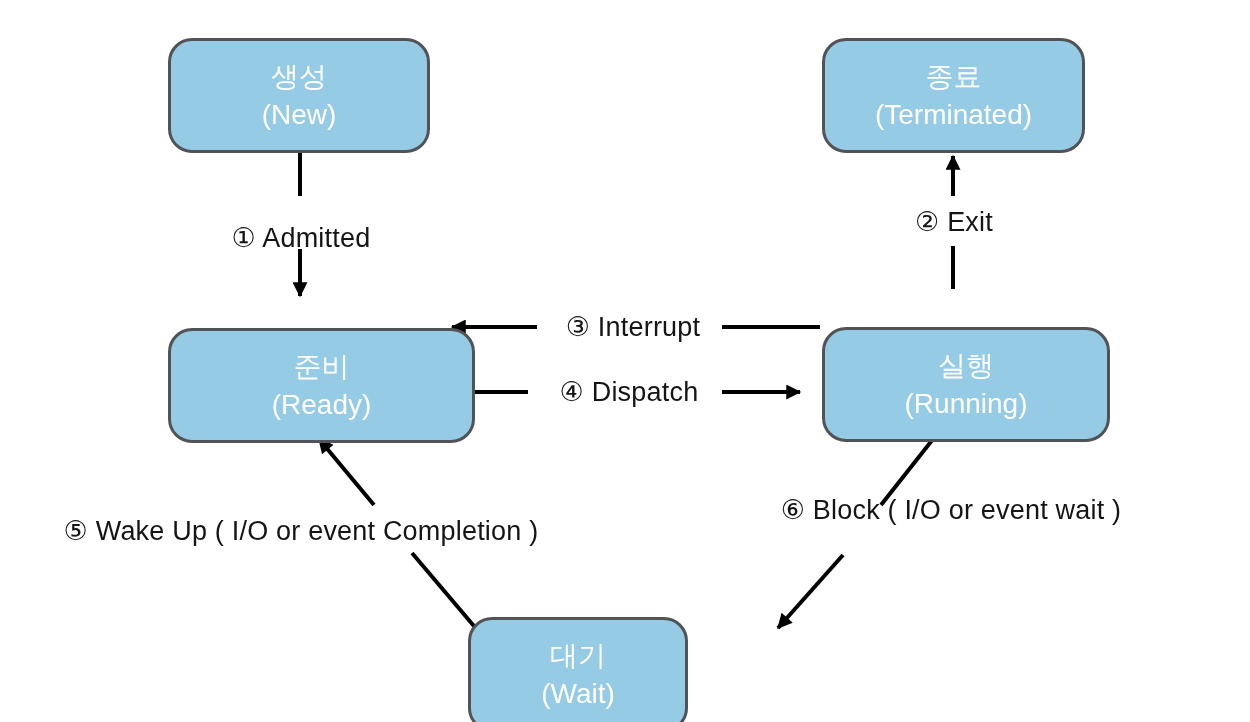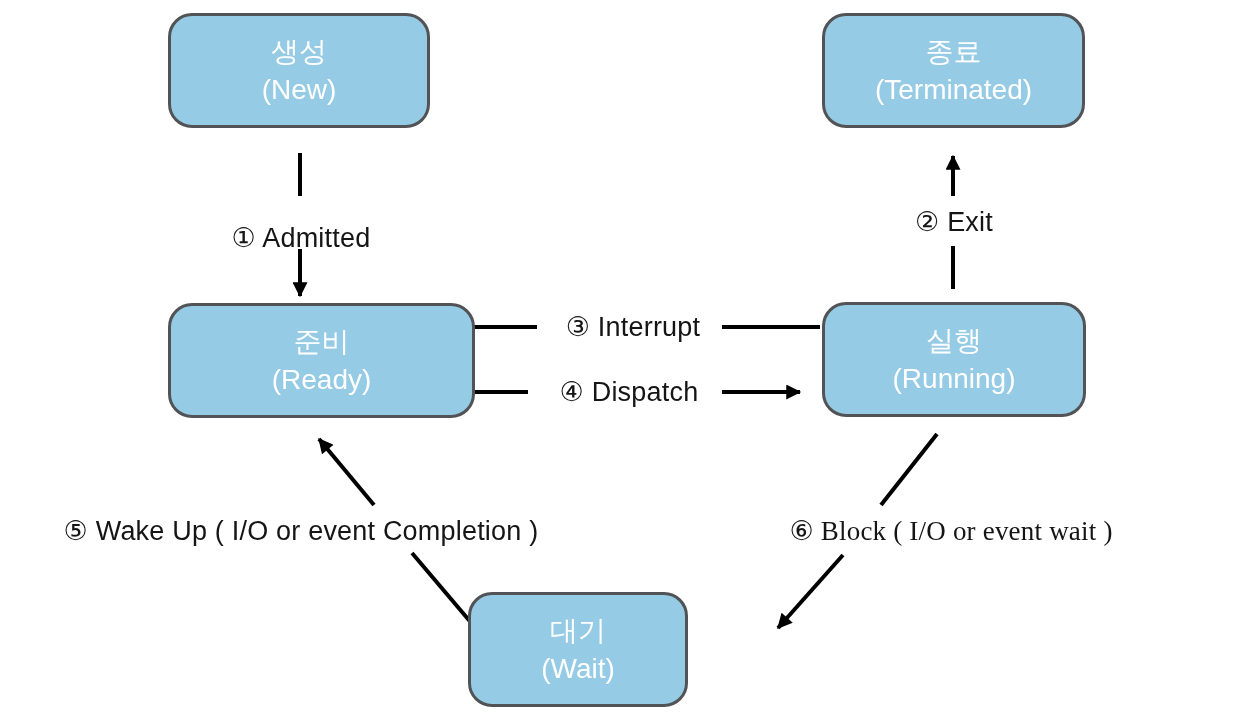--- a/index.html
+++ b/index.html
@@ -23,40 +23,41 @@
     border: 3.5px solid #515356;
     border-radius: 24px;
     display: flex;
     flex-direction: column;
     align-items: center;
     justify-content: center;
     color: #ffffff;
     font-size: 28px;
     line-height: 38px;
     text-align: center;
+    margin-top: 25px;
   }
   .box-new        { left: 168px; top: 13px;  width: 262px; height: 115px; }
   .box-terminated { left: 822px; top: 13px;  width: 263px; height: 115px; }
   .box-ready      { left: 168px; top: 303px; width: 307px; height: 115px; }
-  .box-running    { left: 822px; top: 302px; width: 264px; height: 115px; }
+  .box-running    { left: 822px; top: 302px; width: 288px; height: 115px; }
   .box-wait       { left: 468px; top: 592px; width: 220px; height: 115px; }
   .t-label {
     position: absolute;
     transform: translate(-50%, -50%);
     white-space: nowrap;
     color: #151515;
     font-size: 27px;
     letter-spacing: 0.2px;
   }
   #lbl-admitted  { left: 301px; top: 238px; }
   #lbl-exit      { left: 954px; top: 222px; }
   #lbl-interrupt { left: 633px; top: 327px; }
   #lbl-dispatch  { left: 629px; top: 392px; }
   #lbl-wakeup    { left: 301px; top: 531px; }
-  #lbl-block     { left: 951px; top: 531px; font-family: Liberation Serif, serif; }
+  #lbl-block     { left: 951px; top: 510px; }
 </style>
 </head>
 <body>
 
 <div class="canvas">
 
   <svg class="arrow-layer" width="1250" height="722" viewBox="0 0 1250 722">
     <defs>
       <marker id="ah" viewBox="0 0 12 12" refX="11" refY="6" markerWidth="17" markerHeight="15" orient="auto" markerUnits="userSpaceOnUse">
         <path d="M0,0 L12,6 L0,12 Z" fill="#000000"></path>

